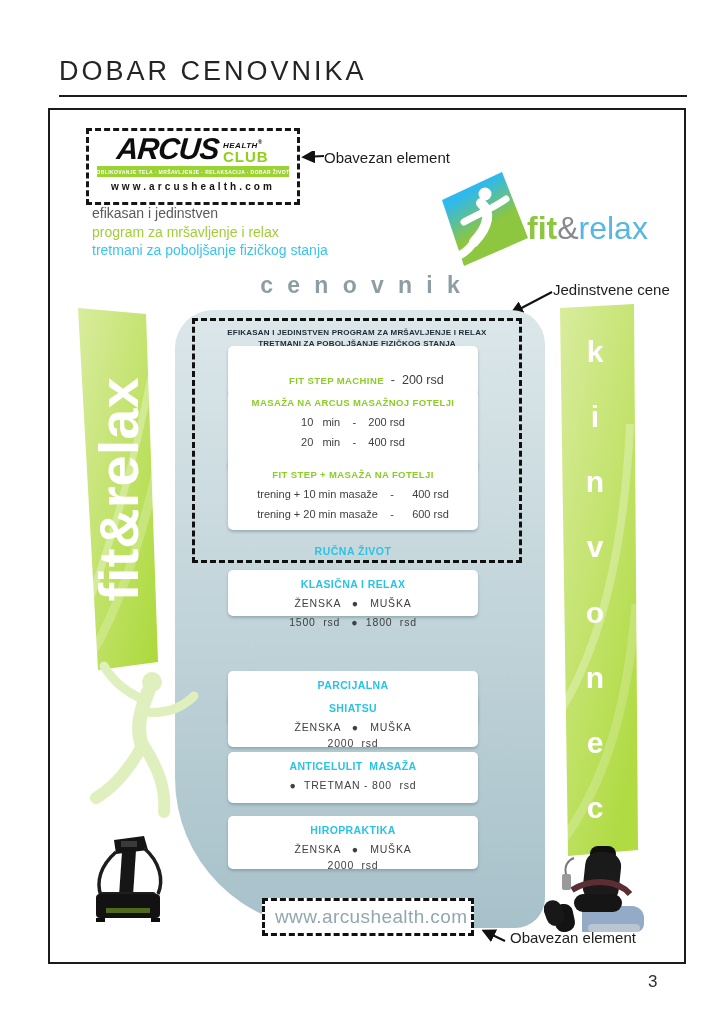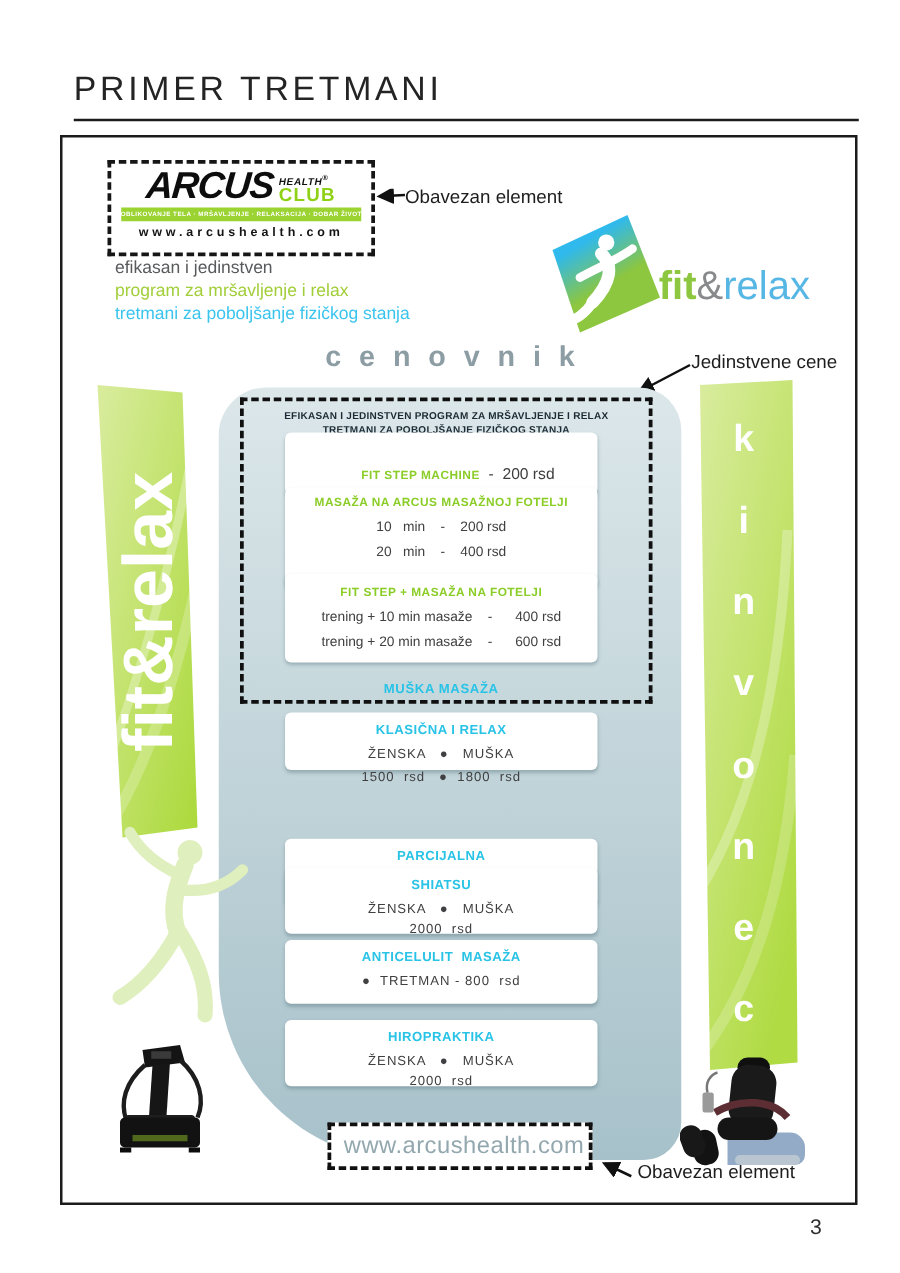--- a/index.html
+++ b/index.html
@@ -72,21 +72,21 @@
   .banner-left-text span { transform:rotate(-90deg); font-size:56px; font-weight:700; color:#fff; white-space:nowrap; }
   .banner-right-letters { left:550px; top:304px; width:90px; height:552px; display:flex; flex-direction:column;
                           align-items:center; justify-content:space-evenly; font-size:30px; font-weight:700;
                           color:#fff; pointer-events:none; }
 </style>
 </head>
 <body>
 
 <div class="page">
 
-  <div class="abs doc-title">PRIMER TRETMANI</div>
+  <div class="abs doc-title">DOBAR CENOVNIKA</div>
   <div class="abs title-rule"></div>
   <div class="abs main-box"></div>
 
   <div class="abs logo-dashed">
     <div class="logo-row">
       <span class="logo-arcus">ARCUS</span>
       <span class="logo-right">
         <span class="logo-health"><span>HEALTH</span><span class="logo-reg">®</span></span>
         <span class="logo-club">CLUB</span>
       </span>
@@ -212,21 +212,21 @@
     <div class="row">10   min    -    200 rsd</div>
     <div class="row">20   min    -    400 rsd</div>
   </div>
 
   <div class="abs bar" style="top:459px; height:71px;">
     <div class="bt g" style="padding-top:10px;">FIT STEP + MASAŽA NA FOTELJI</div>
     <div class="row">trening + 10 min masaže    -      400 rsd</div>
     <div class="row">trening + 20 min masaže    -      600 rsd</div>
   </div>
 
-  <div class="abs rucna">MUŠKA MASAŽA</div>
+  <div class="abs rucna">RUČNA ŽIVOT</div>
 
   <div class="abs bar" style="top:570px; height:46px;">
     <div class="bt c">KLASIČNA I RELAX</div>
     <div class="row caps">ŽENSKA   ●   MUŠKA</div>
     <div class="row caps">1500  rsd   ●  1800  rsd</div>
   </div>
 
   <div class="abs bar" style="top:671px; height:53px;">
     <div class="bt c">PARCIJALNA</div>
     <div class="row caps">ŽENSKA   ●   MUŠKA</div>

